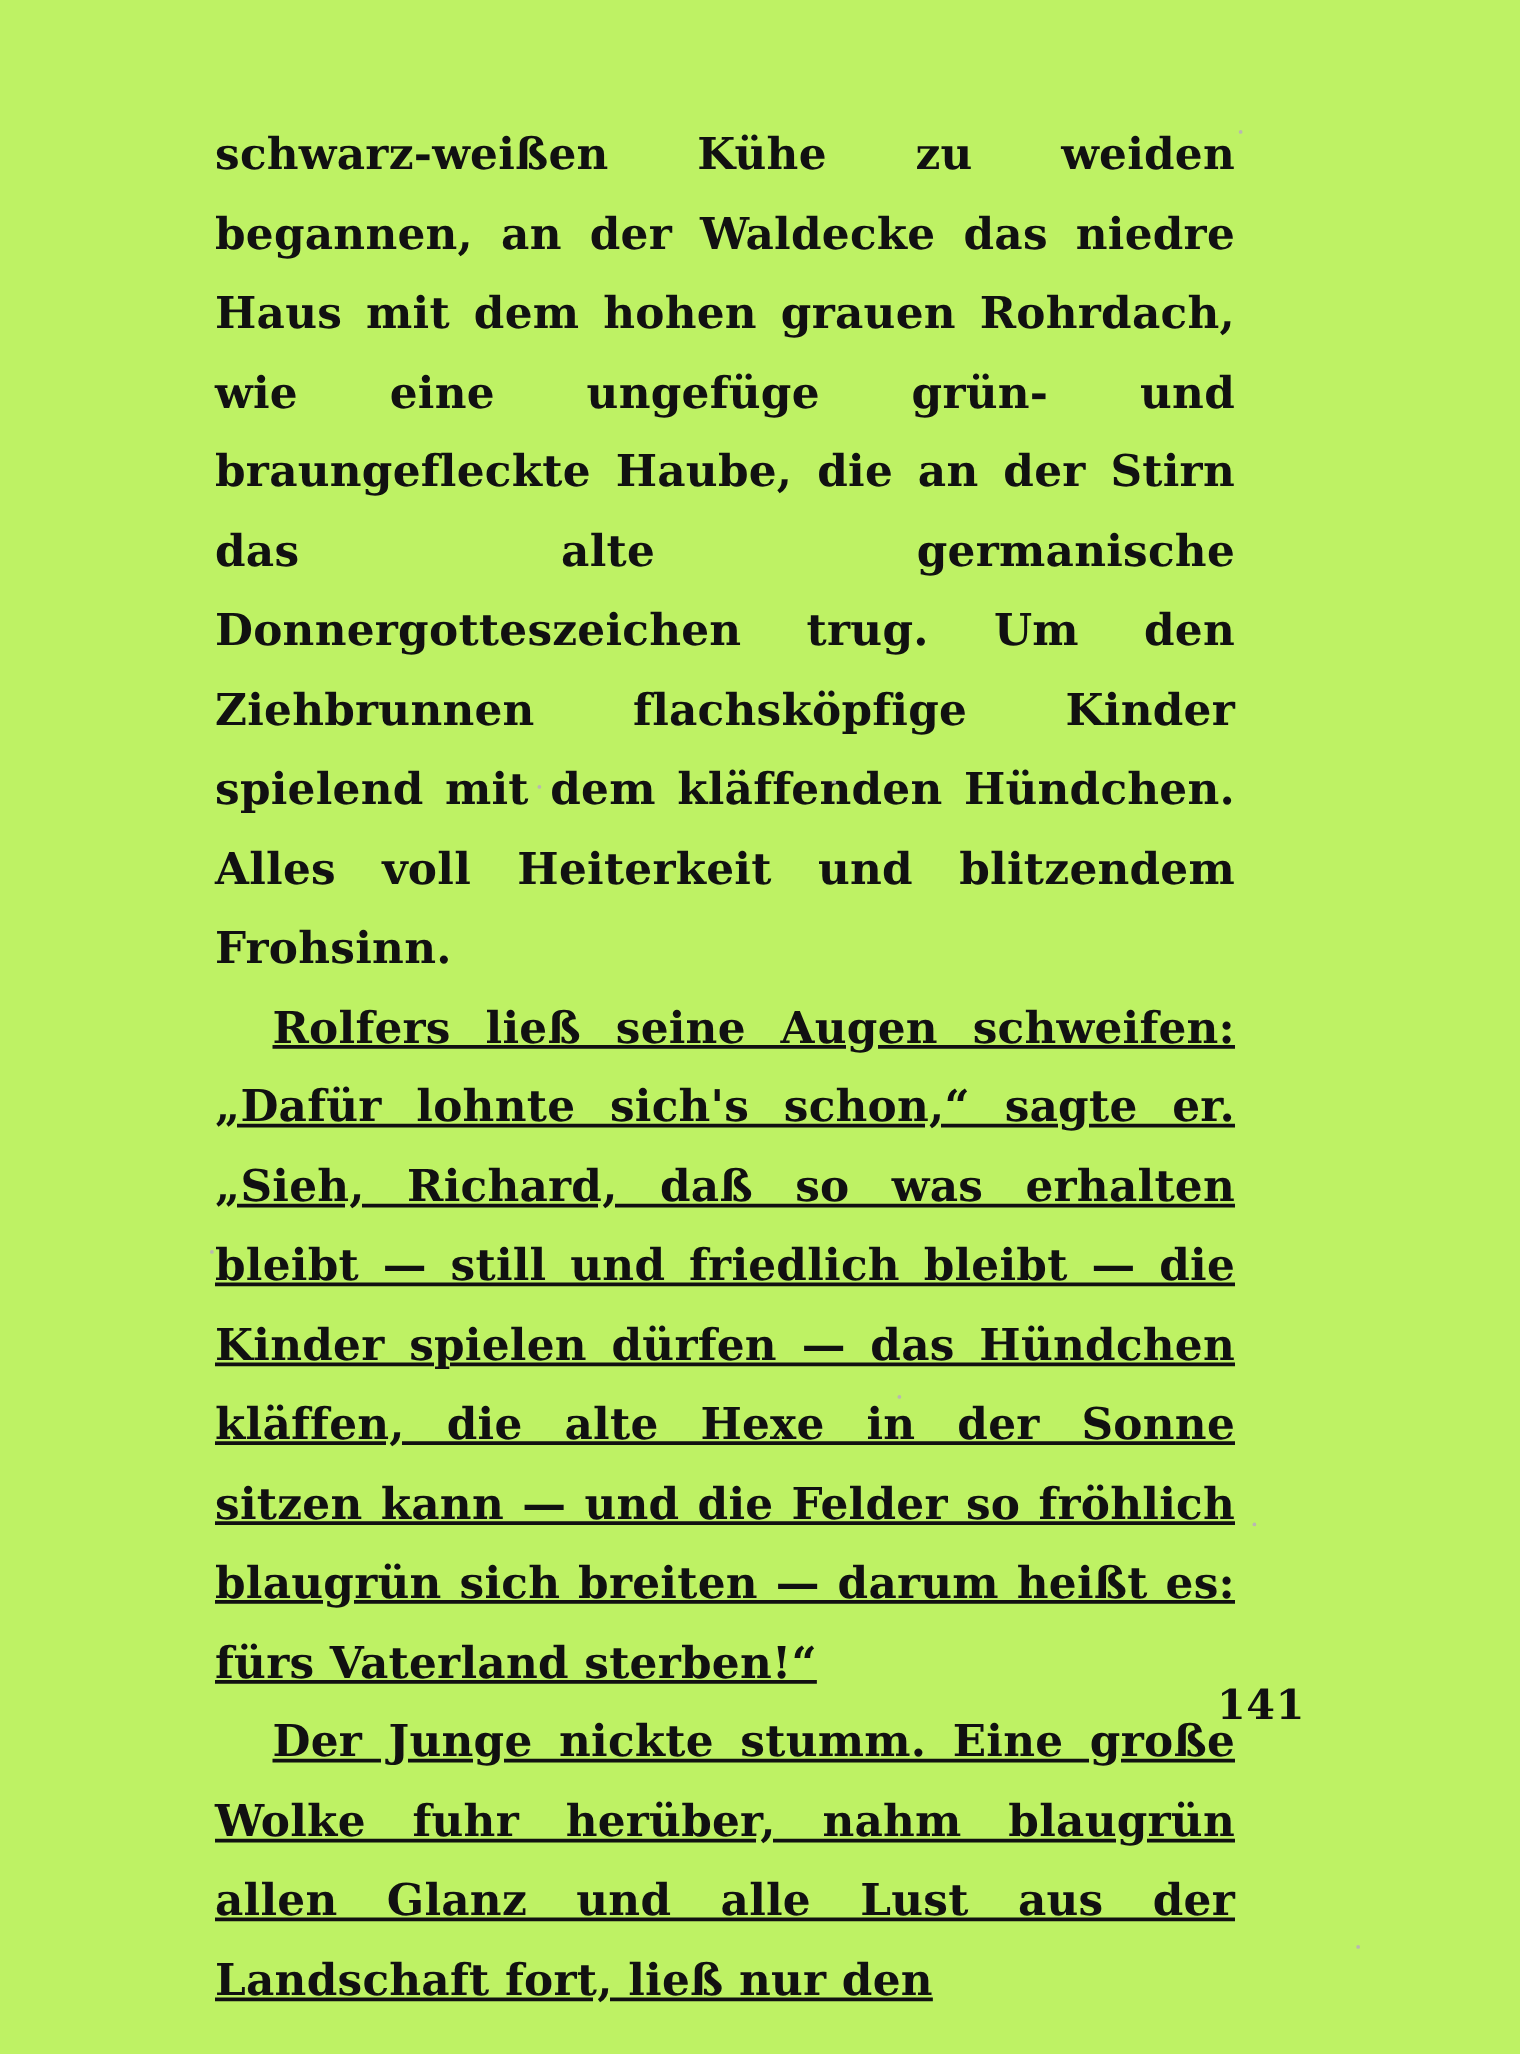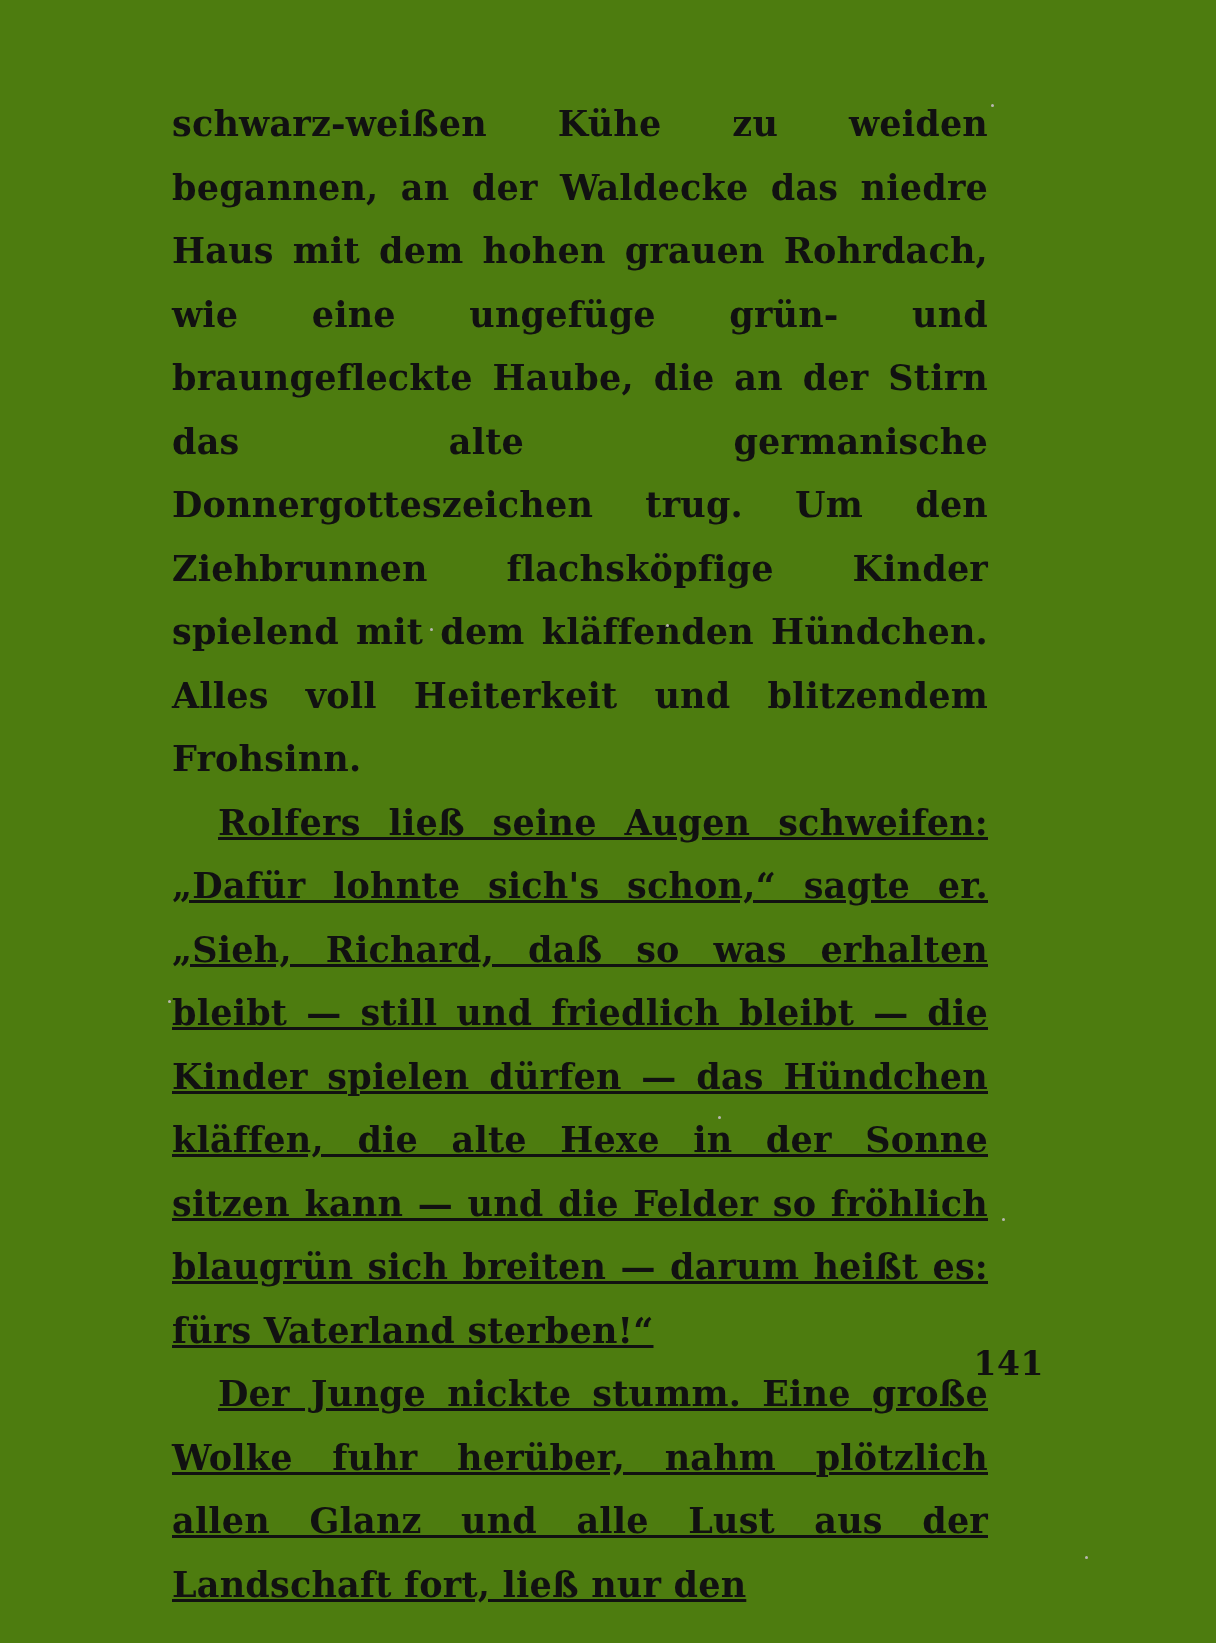--- a/index.html
+++ b/index.html
@@ -11,21 +11,21 @@
     height: 1643px;
     background: #ffffff;
     font-family: "DejaVu Serif", serif;
     overflow: hidden;
   }
 
   .page {
     position: relative;
     width: 1216px;
     height: 1643px;
-    background: #4d7c0f;
+    background: #bef264;
   }
 
   .text-block {
     position: absolute;
     left: 172px;
     top: 92px;
     width: 816px;
   }
 
   .para {
@@ -73,21 +73,21 @@
 <body>
 
 <div class="page">
 
   <div class="text-block">
 
     <p class="para justified">schwarz-weißen Kühe zu weiden begannen, an der Waldecke das niedre Haus mit dem hohen grauen Rohrdach, wie eine ungefüge grün- und braungefleckte Haube, die an der Stirn das alte germanische Donnergotteszeichen trug. Um den Ziehbrunnen flachsköpfige Kinder spielend mit dem kläffenden Hündchen. Alles voll Heiterkeit und blitzendem Frohsinn.</p>
 
     <p class="para justified indent">Rolfers ließ seine Augen schweifen: „Dafür lohnte sich's schon,“ sagte er. „Sieh, Richard, daß so was erhalten bleibt — still und friedlich bleibt — die Kinder spielen dürfen — das Hündchen kläffen, die alte Hexe in der Sonne sitzen kann — und die Felder so fröhlich blaugrün sich breiten — darum heißt es: fürs Vaterland sterben!“</p>
 
-    <p class="para justified indent">Der Junge nickte stumm. Eine große Wolke fuhr herüber, nahm plötzlich allen Glanz und alle Lust aus der Landschaft fort, ließ nur den</p>
+    <p class="para justified indent">Der Junge nickte stumm. Eine große Wolke fuhr herüber, nahm blaugrün allen Glanz und alle Lust aus der Landschaft fort, ließ nur den</p>
 
   </div>
 
   <div class="page-number">141</div>
 
   <div class="speck" style="left:430px; top:628px;"></div>
   <div class="speck" style="left:666px; top:624px;"></div>
   <div class="speck" style="left:168px; top:1000px;"></div>
   <div class="speck" style="left:718px; top:1116px;"></div>
   <div class="speck" style="left:991px; top:104px;"></div>

